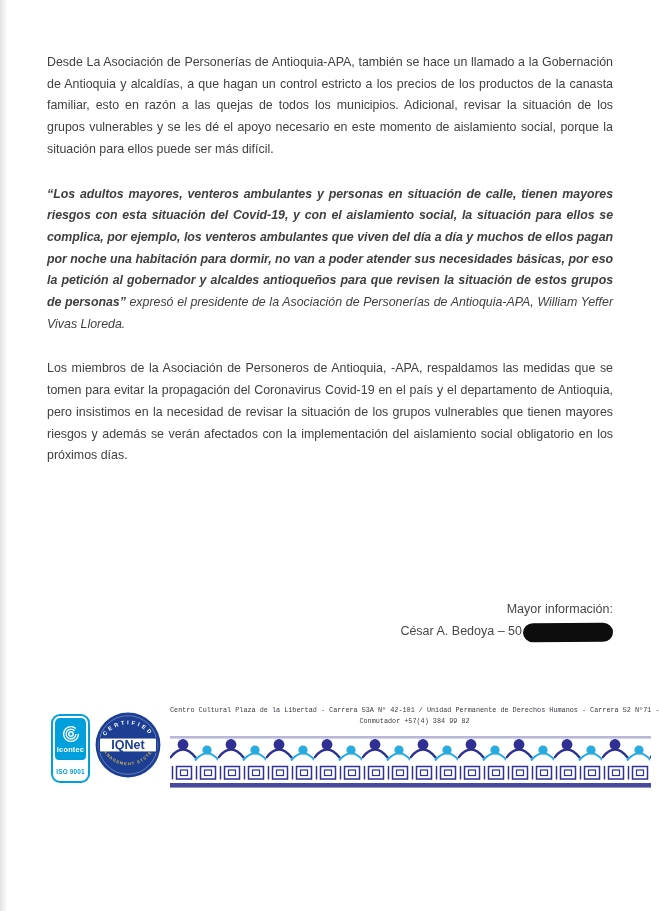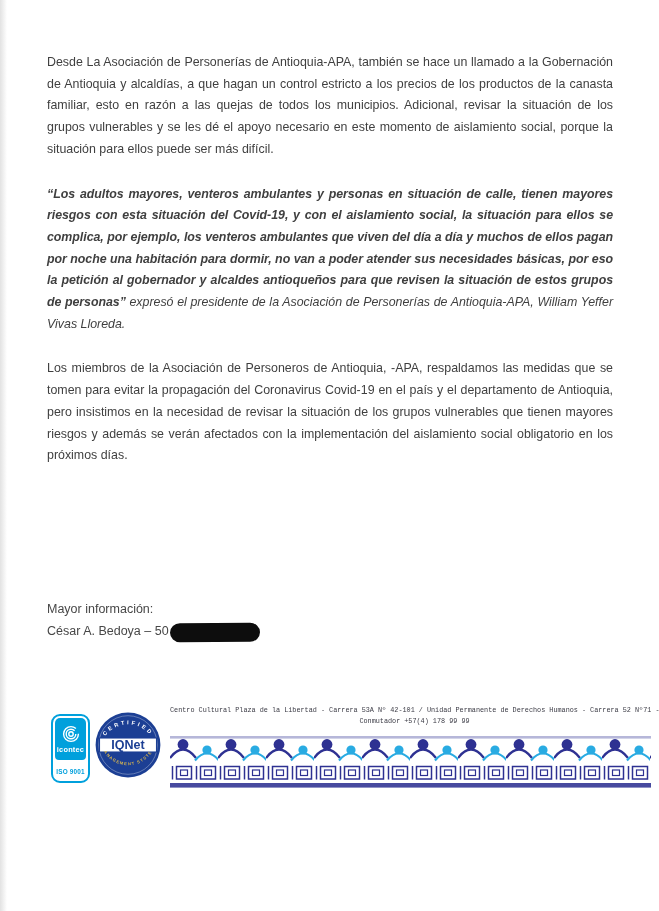--- a/index.html
+++ b/index.html
@@ -21,21 +21,21 @@
     position:absolute;left:47px;top:52px;width:566px;
     font-size:12.4px;line-height:21.7px;text-align:justify;
   }
   .para{margin:0 0 23px 0;}
   .seg-normal{font-style:normal;font-weight:normal;}
   .seg-bold-italic{font-style:italic;font-weight:bold;letter-spacing:-0.05px;}
   .seg-italic{font-style:italic;font-weight:normal;}
   
   .contact{
     position:absolute;left:47px;top:598px;width:566px;
-    text-align:left;font-size:12.5px;line-height:22.4px;color:#474747;
+    text-align:right;font-size:12.5px;line-height:22.4px;color:#474747;
   }
   .redaction{
     display:inline-block;vertical-align:middle;
     width:90px;height:19px;border-radius:10px/9.5px;
     background:#0d0d0d;margin-left:1px;transform:rotate(-0.4deg);
   }
   
   .icontec-logo{
     position:absolute;left:51px;top:714px;width:39px;height:69px;
     border:2px solid var(--icontec-blue);border-radius:9px;background:#fff;
@@ -107,21 +107,21 @@
     <rect x="4.5" y="26" width="57" height="14" fill="#ffffff" stroke="var(--iqnet-navy)" stroke-width="1.1"></rect>
     <text x="33" y="36.8" text-anchor="middle" font-size="12.5" font-weight="bold" fill="var(--iqnet-navy)" font-family="Liberation Sans, sans-serif" id="iqnet-center-text">IQNet</text>
     <text font-size="4.1" font-weight="bold" fill="var(--gold)" letter-spacing="1.1" font-family="Liberation Sans, sans-serif">
       <textPath href="#arc-bottom" startOffset="50%" text-anchor="middle" id="iqnet-bottom-tp">MANAGEMENT SYSTEM</textPath>
     </text>
   </svg>
 </div>
 
 <div class="footer-address">
   <div>Centro Cultural Plaza de la Libertad - Carrera 53A Nº 42-101 / Unidad Permanente de Derechos Humanos - Carrera 52 Nº71 - 2</div>
-  <div>Conmutador +57(4) 178 99 99</div>
+  <div>Conmutador +57(4) 384 99 82</div>
 </div>
 
 <svg class="frieze" width="481" height="54" viewBox="0 0 481 54">
   <defs>
     <pattern id="pat-people" x="0" y="3" width="48" height="26" patternUnits="userSpaceOnUse">
       <path d="M 0 19 Q 13 2 26 19" fill="none" class="st-navy"></path>
       <circle cx="13" cy="5.5" r="5.4" class="f-navy"></circle>
       <path d="M 25 21.5 Q 37 7 49 21.5" fill="none" class="st-cyan"></path>
       <circle cx="37" cy="11" r="4.6" class="f-cyan"></circle>
     </pattern>

